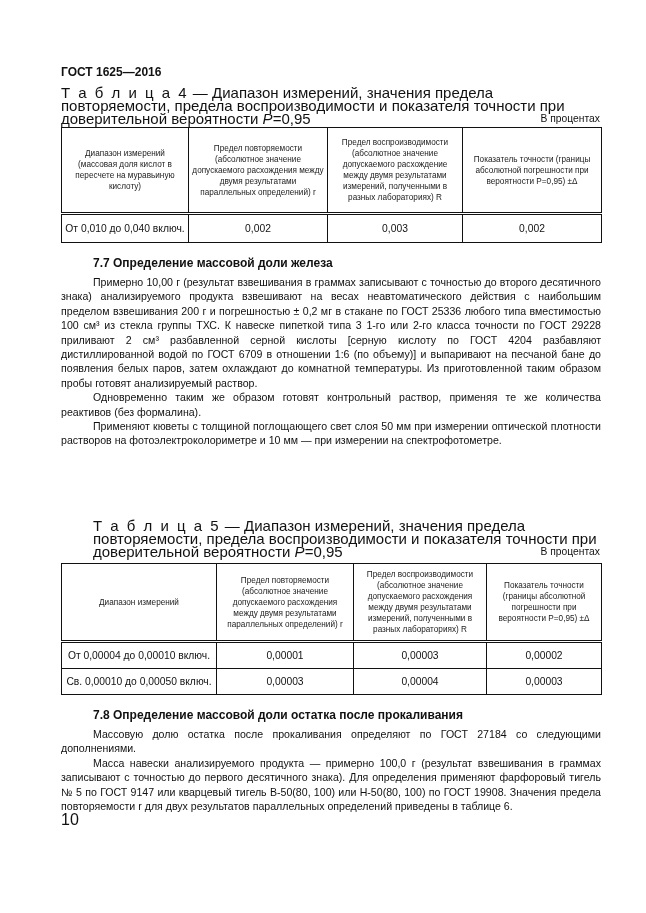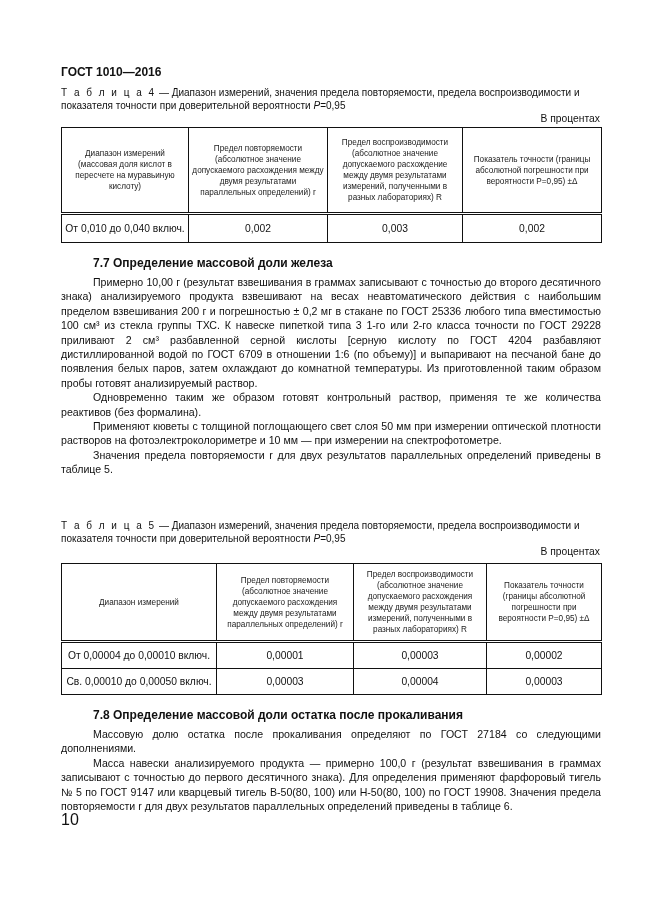--- a/index.html
+++ b/index.html
@@ -1,37 +1,37 @@
 <!DOCTYPE html>
 <html><head>
 <meta charset="utf-8">
 <style>
   html, body { margin: 0; padding: 0; background: #ffffff; }
   body { width: 646px; height: 913px; position: relative; overflow: hidden;
          font-family: "Liberation Sans", sans-serif; color: #111; }
   .abs { position: absolute; }
   .doc-title { left: 61px; top: 65px; font-size: 12px; font-weight: bold; }
-  .caption { left: 61px; width: 540px; font-size: 10px; line-height: 13px; }
+  .caption { left: 61px; width: 540px; font-size: 15px; line-height: 13px; }
   .caption .sp { letter-spacing: 2px; }
   .unit { right: 46px; font-size: 10.3px; }
   table.gt { position: absolute; left: 61px; width: 540px; border-collapse: collapse; table-layout: fixed; }
   table.gt td { border: 1px solid #111; text-align: center; vertical-align: middle; padding: 0 3px; }
   table.gt td.h { font-size: 8.2px; line-height: 11px; color: #222; }
   table.gt td.v { font-size: 10.3px; }
   table.gt tr.hdr td { border-bottom: 3px double #111; }
   .heading { left: 93px; font-size: 12px; font-weight: bold; }
   .para { left: 61px; width: 540px; font-size: 10.6px; line-height: 14.4px; text-align: justify; }
   .para p { margin: 0; text-indent: 32px; }
   .pageno { left: 61px; top: 811px; font-size: 16px; }
   i { font-style: italic; }
 </style>
 </head>
 <body>
 
-<div class="abs doc-title">ГОСТ 1010—2016</div>
+<div class="abs doc-title">ГОСТ 1625—2016</div>
 
 <div class="abs caption" style="top:86px;">
   <span class="sp">Т а б л и ц а  4</span><span> — Диапазон измерений, значения предела повторяемости, предела воспроизводимости и показателя точности при доверительной вероятности </span><i>P</i><span>=0,95</span>
 </div>
 <div class="abs unit" style="top:113px;">В  процентах</div>
 
 <table class="gt" style="top:127px;">
   <colgroup>
       <col style="width:127px">
       <col style="width:139px">
@@ -52,24 +52,23 @@
     <td class="v">0,002</td>
   </tr>
 </tbody>
   </table>
 
 <div class="abs heading" style="top:256px;">7.7 Определение массовой доли железа</div>
 <div class="abs para" style="top:275px;">
   <p>Примерно 10,00 г (результат взвешивания в граммах записывают с точностью до второго десятичного знака) анализируемого продукта взвешивают на весах неавтоматического действия с наибольшим пределом взвешивания 200 г и погрешностью ± 0,2 мг в стакане по ГОСТ 25336 любого типа вместимостью 100 см³ из стекла группы ТХС. К навеске пипеткой типа 3 1-го или 2-го класса точности по ГОСТ 29228 приливают 2 см³ разбавленной серной кислоты [серную кислоту по ГОСТ 4204 разбавляют дистиллированной водой по ГОСТ 6709 в отношении 1:6 (по объему)] и выпаривают на песчаной бане до появления белых паров, затем охлаждают до комнатной температуры. Из приготовленной таким образом пробы готовят анализируемый раствор.</p>
   <p>Одновременно таким же образом готовят контрольный раствор, применяя те же количества реактивов (без формалина).</p>
   <p>Применяют кюветы с толщиной поглощающего свет слоя 50 мм при измерении оптической плотности растворов на фотоэлектроколориметре и 10 мм — при измерении на спектрофотометре.</p>
-  <p>Значения предела повторяемости r для двух результатов параллельных определений приведены в таблице 5.</p>
 </div>
 
-<div class="abs caption" style="top:519px;">
+<div class="abs caption" style="top:519px;margin-left:32px;">
   <span class="sp">Т а б л и ц а  5</span><span> — Диапазон измерений, значения предела повторяемости, предела воспроизводимости и показателя точности при доверительной вероятности </span><i>P</i><span>=0,95</span>
 </div>
 <div class="abs unit" style="top:546px;">В  процентах</div>
 
 <table class="gt" style="top:563px;">
   <colgroup>
       <col style="width:155px">
       <col style="width:137px">
       <col style="width:133px">
       <col style="width:115px">

